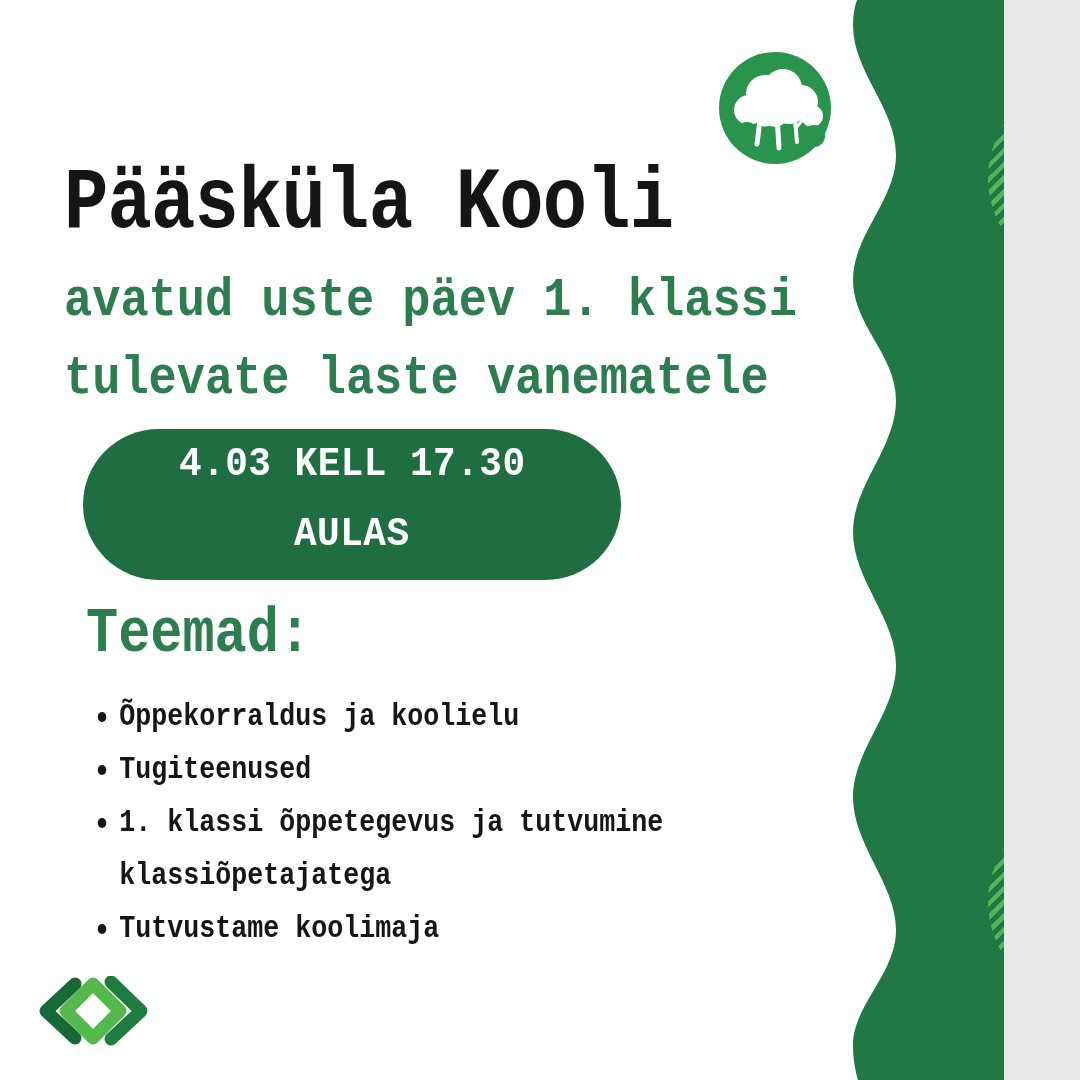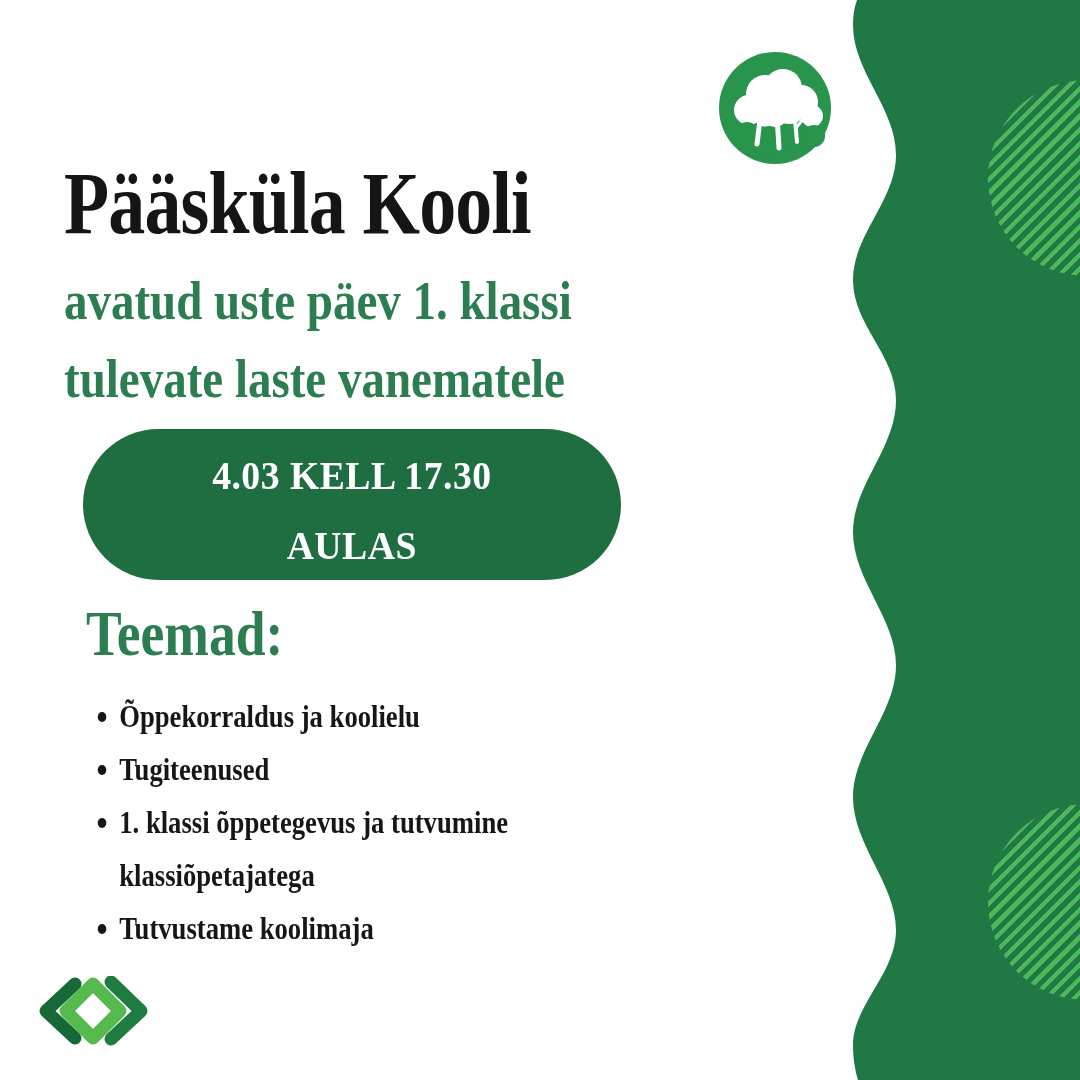--- a/index.html
+++ b/index.html
@@ -1,21 +1,21 @@
 <!DOCTYPE html>
 <html><head>
 <meta charset="utf-8">
 <style>
   html,body{margin:0;padding:0;background:#e9e9e9;}
   #canvas{
     position:relative;
-    width:1080px;height:1080px;
+    width:1004px;height:1080px;
     background:#ffffff;
     overflow:hidden;
-    font-family:Liberation Serif, serif;
+    font-family:Liberation Mono, monospace;
   }
   
   .band-svg{position:absolute;left:0;top:0;width:1080px;height:1080px;}
   .stripe-circle{
     position:absolute;
     width:196px;height:196px;border-radius:50%;
     background:repeating-linear-gradient(135deg,#4db85a 0 4.5px,transparent 4.5px 9.8px);
   }
   .stripe-circle.top{left:988px;top:80px;}
   .stripe-circle.bottom{left:988px;top:804px;}
@@ -32,21 +32,21 @@
     position:absolute;left:64px;top:262px;
     font-size:54px;font-weight:bold;color:#2c7d4f;
     line-height:78px;white-space:nowrap;
     transform:scaleX(0.87);transform-origin:0 0;
   }
   
   .badge{
     position:absolute;left:83px;top:429px;
     width:538px;height:151px;border-radius:76px;
     background:#1e6e42;
-    display:flex;flex-direction:column;justify-content:flex-end;align-items:center;
+    display:flex;flex-direction:column;justify-content:flex-start;align-items:center;
   }
   .badge .line{
     color:#ffffff;font-weight:bold;font-size:41px;line-height:70px;
     letter-spacing:0.5px;white-space:nowrap;
     transform:scaleX(0.92);
   }
   
   .topics-heading{
     position:absolute;left:86px;top:603px;
     font-size:63px;font-weight:bold;color:#2c7d4f;line-height:1;

